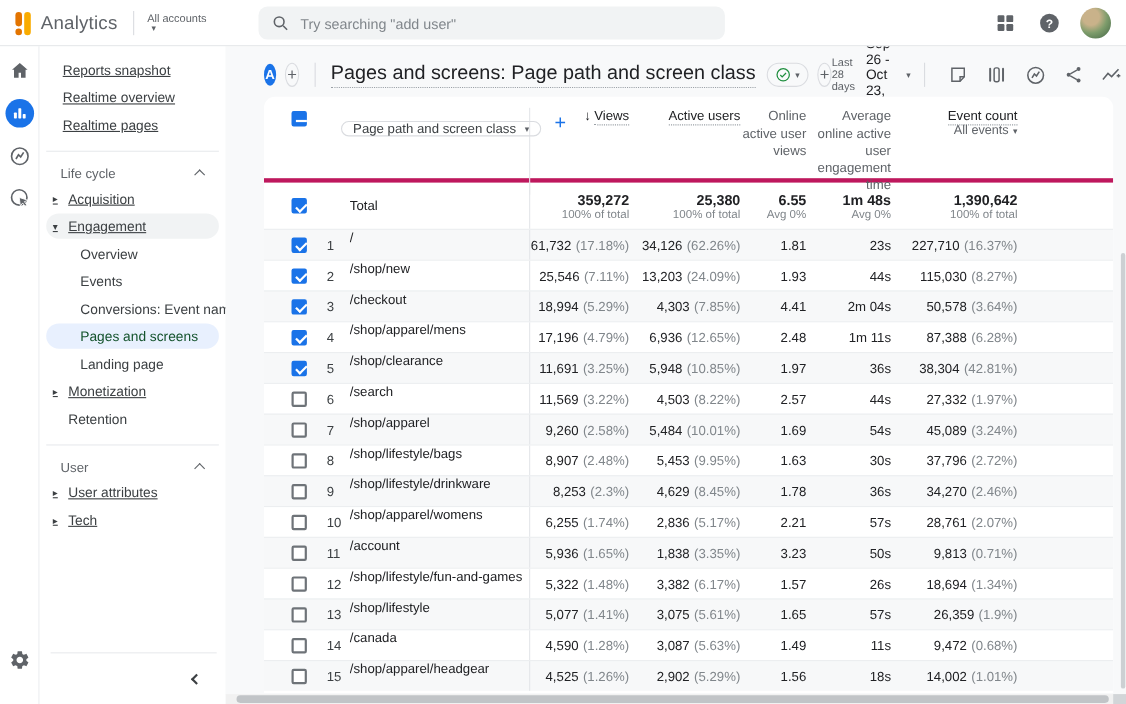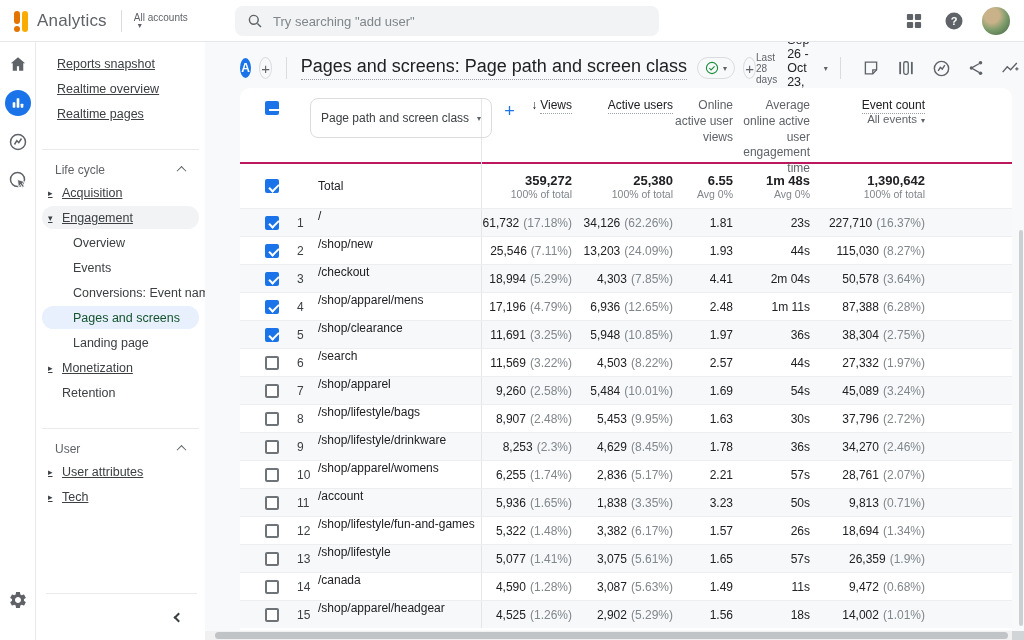--- a/index.html
+++ b/index.html
@@ -35,21 +35,21 @@
   
   .sidebar { width:169px; background:#fff; position:relative; padding-top:8px; }
   .side-item { height:23px; display:flex; align-items:center; font-size:12.5px; color:#3c4043; margin:2px 6px 2px 6px; border-radius:14px; cursor:pointer; white-space:nowrap; }
   .side-item .caret { display:none; }
   .side-item.parent .caret { display:inline-block; width:14px; font-size:9px; color:#3c4043; text-align:left; }
   .side-item.l1 { padding-left:15px;text-decoration:underline; }
   .side-item.l1b { padding-left:20px; }
   .side-item.parent { padding-left:6px; }
   .side-item.l2 { padding-left:31px; }
   .side-item.section { padding-left:13px; color:#5f6368; font-size:12px; margin-top:10px; cursor:default; }
-  .side-item.sectop { border-top:1px solid #e8eaed; border-radius:0; margin-top:24px; padding-top:10px; height:30px; }
+  .side-item.sectop { border-top:1px solid #e8eaed; border-radius:0; margin-top:12px; padding-top:10px; height:30px; }
   .side-item.expanded { background:#f1f3f4; }
   .side-item.selected { background:#e8f0fe; }
   .side-item.selected .side-label { color:#14532d; }
   .chev { display:none; }
   .section .chev { display:block; margin-left:auto; margin-right:14px; width:7px; height:7px; border-left:1.5px solid #5f6368; border-top:1.5px solid #5f6368; transform:rotate(45deg) translate(1px,1px); }
   .side-bottom { position:absolute; bottom:12px; left:10px; right:8px; border-top:1px solid #e8eaed; padding-top:12px; display:flex; justify-content:flex-end; }
   .collapse { width:22px; height:22px; display:flex; align-items:center; justify-content:center; cursor:pointer; margin-right:8px; }
   .chevL { width:7px; height:7px; border-left:2px solid #3c4043; border-bottom:2px solid #3c4043; transform:rotate(45deg); }
 
   
@@ -74,31 +74,31 @@
   .vline { border-right:1px solid #e4e6e9; align-self:stretch; }
   .cb-cell { padding-left:25px; display:flex; align-items:center; }
   .cb { width:14px; height:14px; border:2px solid #6e7378; border-radius:2px; background:#fff; position:relative; display:inline-block; cursor:pointer; }
   .cb.on, .r.checked .cb { background:#1a73e8; border-color:#1a73e8; }
   .r.checked .cb::after { content:""; position:absolute; left:4px; top:0.5px; width:4px; height:8px; border:solid #fff; border-width:0 2px 2px 0; transform:rotate(45deg); }
   .cb.ind::after { content:""; position:absolute; left:2px; top:6px; width:10px; height:2px; background:#fff; }
 
   .thead { height:74px; align-items:start; padding-top:10px; }
   .thead .cb-cell { padding-top:3px; }
   .dimcell { grid-column:2/4; display:flex; align-items:flex-start; gap:12px; padding-left:20px; }
-  .dimsel { display:flex; align-items:center; gap:8px; border:1px solid #dadce0; border-radius:8px; height:40px; padding:0 10px; font-size:12px; color:#3c4043; cursor:pointer; white-space:nowrap; }
+  .dimsel { display:flex; align-items:center; gap:8px; border:1px solid #dadce0; border-radius:8px; height:14px; padding:0 10px; font-size:12px; color:#3c4043; cursor:pointer; white-space:nowrap;margin-top:12px; }
   .addcol { color:#1a73e8; font-size:18px; line-height:26px; cursor:pointer; }
   .num { text-align:right; }
   .th { font-size:12px; color:#202124; }
   .dotted { border-bottom:1px dotted #9aa0a6; padding-bottom:1px; }
   .sort { font-size:12px; margin-right:3px; color:#202124; }
   .wrap { font-size:12px; color:#5f6368; line-height:1.32; }
   .allev { font-size:11.5px; color:#5f6368; margin-top:1px; cursor:pointer; }
   .allev .dd { margin-left:4px; }
 
-  .trow-total { height:46px; align-items:center; border-top:2px solid #be185d; }
+  .trow-total { height:46px; align-items:center; border-top:4px solid #be185d; }
   .total-label { font-size:12px; color:#202124; }
   .tval { font-size:13px; color:#202124; font-weight:bold; white-space:nowrap; }
   .tsub { font-size:10.5px; color:#80868b; margin-top:0; white-space:nowrap; }
 
   .rows .r { height:28px; align-items:center; border-top:1px solid #eceef0; font-size:12px; }
   .rows .r:nth-of-type(odd) { background:#f7f8f9; }
   .rank { color:#3c4043; padding-left:7px; }
   .path { color:#202124; white-space:nowrap; overflow:hidden; }
   .rownum { display:flex; justify-content:flex-end; align-items:baseline; gap:4px; white-space:nowrap; }
   .v { color:#202124; }
@@ -510,21 +510,21 @@
               <span class="p">(10.85%)</span>
             </div>
             <div class="rownum">
               <span class="v">1.97</span>
             </div>
             <div class="rownum">
               <span class="v">36s</span>
             </div>
             <div class="rownum">
               <span class="v">38,304</span>
-              <span class="p">(2.75%)</span>
+              <span class="p">(42.81%)</span>
             </div>
           </div>
           <div class="grid r">
             <div class="cb-cell">
               <span class="cb"></span>
             </div>
             <div class="rank">6</div>
             <div class="path vline">/search</div>
             <div class="rownum">
               <span class="v">11,569</span>

